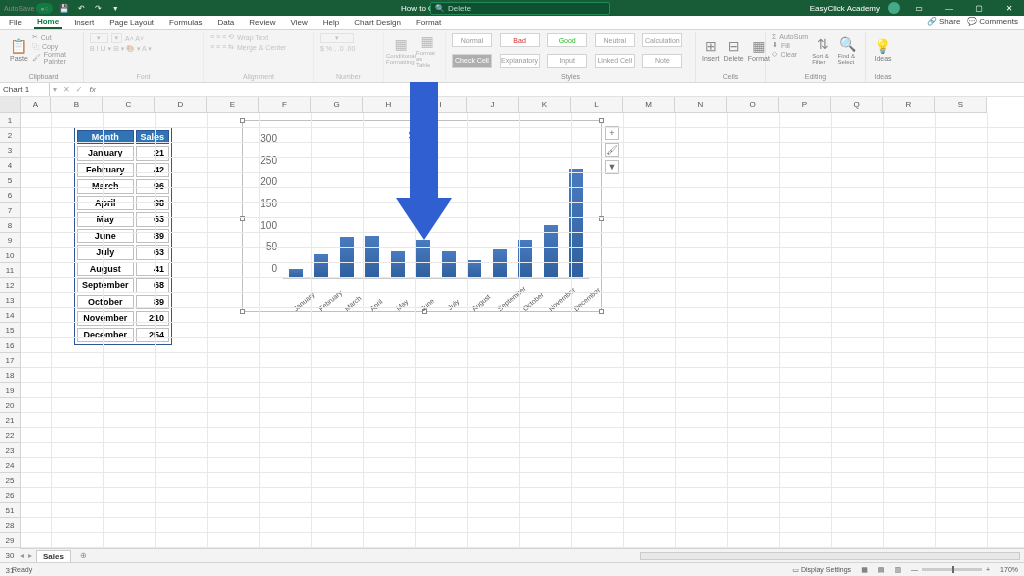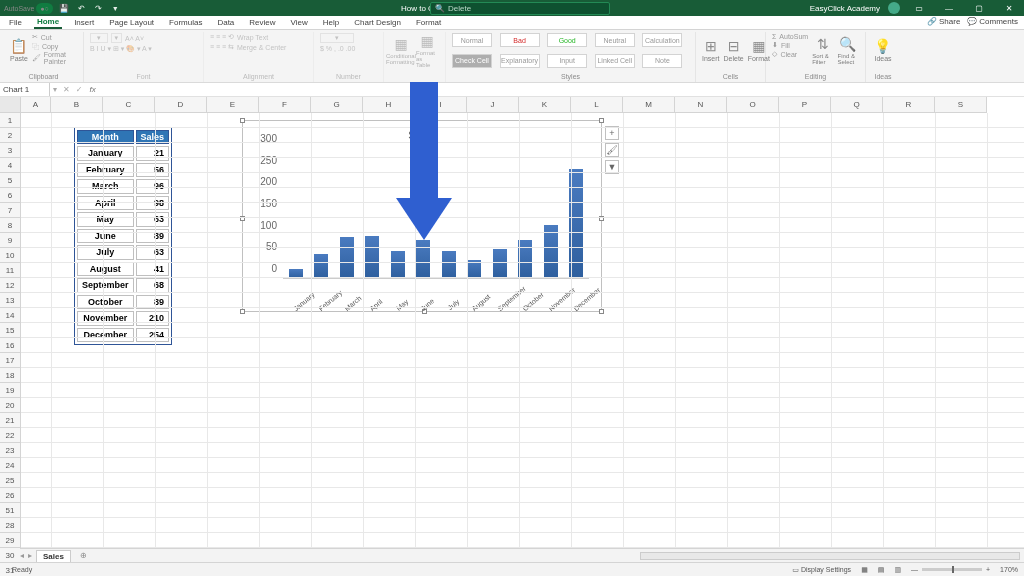--- a/index.html
+++ b/index.html
@@ -310,21 +310,21 @@
               <th>Sales</th>
             </tr>
           </thead>
         <tbody id="tbody">
             <tr>
               <td>January</td>
               <td>21</td>
             </tr>
             <tr>
               <td>February</td>
-              <td>56</td>
+              <td>42</td>
             </tr>
             <tr>
               <td>March</td>
               <td>96</td>
             </tr>
             <tr>
               <td>April</td>
               <td>98</td>
             </tr>
             <tr>

